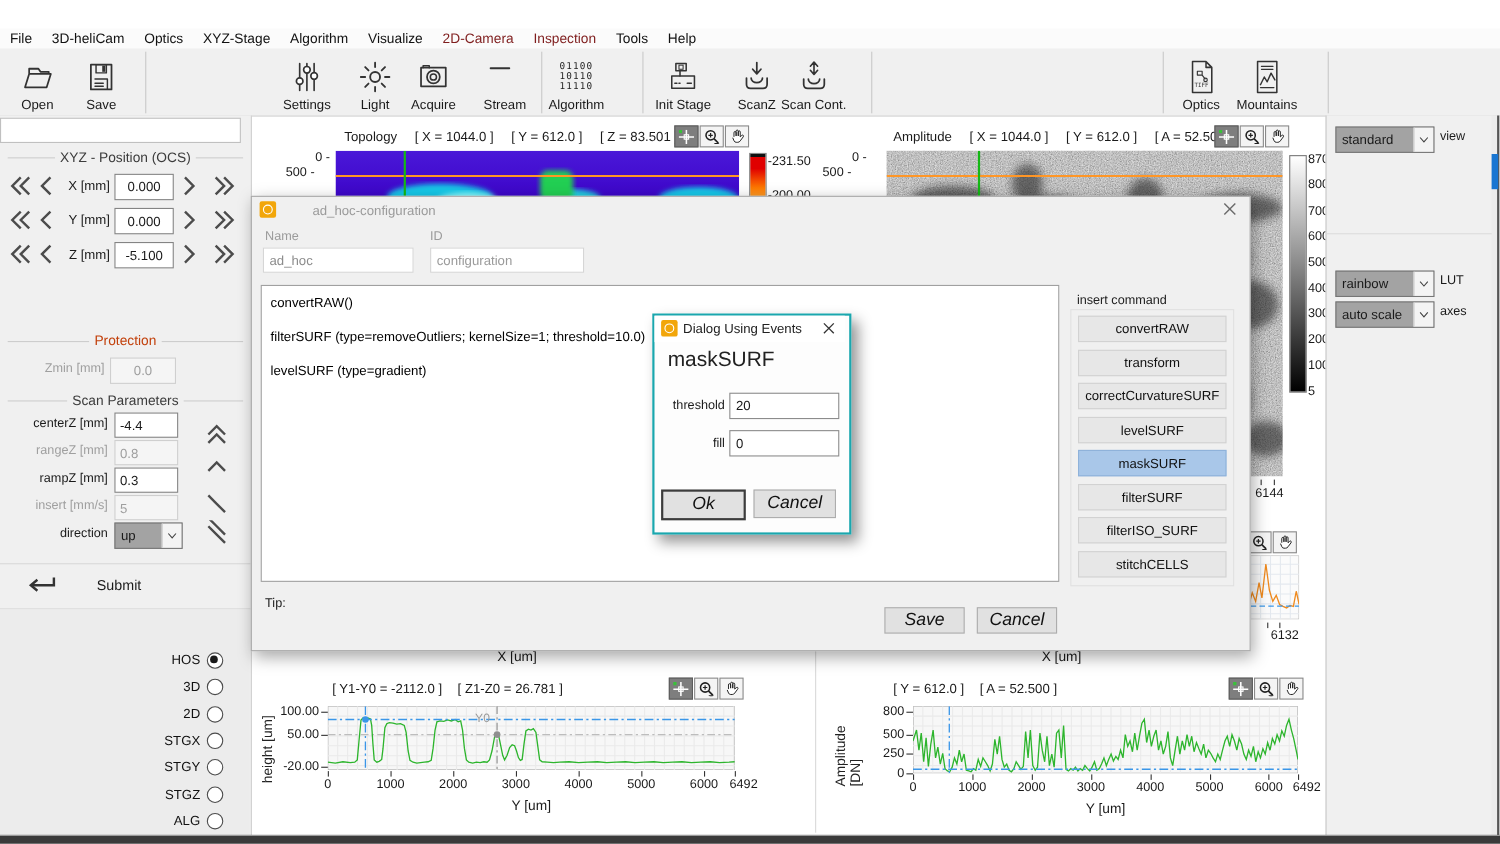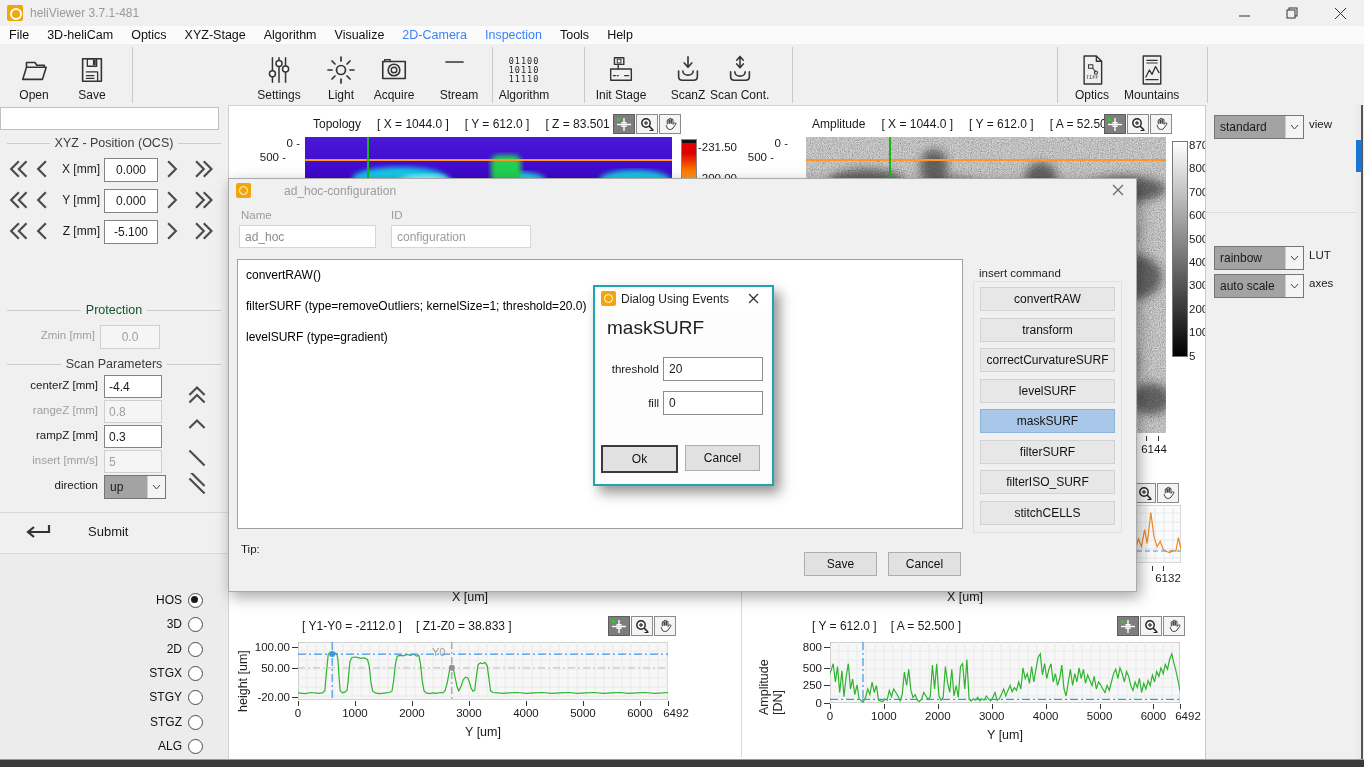--- a/index.html
+++ b/index.html
@@ -10,33 +10,33 @@
   .tc{text-align:center;}
   
   .titlebar{left:0;top:0;width:1364px;height:26px;background:#f0f0f0;}
   .app-icon{left:7px;top:5px;width:16px;height:16px;background:#f2a60a;border-radius:2px;}
   .app-icon::after{content:"";position:absolute;left:3px;top:3px;width:8px;height:8px;border:2px solid #fff;border-radius:50%;}
   .win-title{left:30px;top:6px;color:#9a9a9a;font-size:12px;}
   .winbtn{top:0;width:40px;height:26px;display:flex;align-items:center;justify-content:center;color:#333;}
   
   .menubar{left:0;top:26px;width:1364px;height:18px;background:#fbfbfb;display:flex;align-items:center;}
   .menu-item{padding:0 9px;font-size:12.5px;color:#111;}
-  .menu-item.disabled{color:#3b82f6;}
+  .menu-item.disabled{color:#7f1d1d;}
   
   .toolbar{left:0;top:44px;width:1364px;height:61px;background:#f0f0f0;border-bottom:1px solid #d4d4d4;}
   .tb-btn{top:4px;height:54px;display:flex;flex-direction:column;align-items:center;justify-content:flex-end;color:#1a1a1a;}
   .tb-btn .ic{height:36px;display:flex;align-items:center;justify-content:center;}
   .tb-btn .lb{font-size:12px;line-height:14px;white-space:nowrap;}
   .tb-sep{top:3px;width:1px;height:56px;background:#c9c9c9;}
   .binary{font-family:"DejaVu Sans Mono",monospace;font-size:8.5px;line-height:9px;color:#222;letter-spacing:1px;}
   
   .sidebar{left:0;top:105px;width:228px;height:655px;background:#f0f0f0;border-right:1px solid #cfcfcf;}
   .grp-title{display:flex;align-items:center;width:224px;color:#3c3c3c;font-size:12.5px;}
   .grp-title .ln{flex:1;height:1px;background:#cdcdcd;margin:0 5px;}
-  .grp-title.dis{color:#14532d;}
+  .grp-title.dis{color:#c2410c;}
   .fld{background:#fff;border:1px solid #848484;font-size:12px;display:flex;align-items:center;}
   .fld.dis{background:#f5f5f5;border-color:#cfcfcf;color:#9f9f9f;}
   .radio{width:13px;height:13px;border:1px solid #4c4c4c;border-radius:50%;background:#fff;}
   .radio.sel::after{content:"";display:block;width:7px;height:7px;margin:2px;border-radius:50%;background:#1a1a1a;}
   .rlabel{font-size:12px;color:#111;}
   
   .dd{background:#a3a3a3;border:1px solid #767676;display:flex;align-items:center;font-size:12px;}
   .dd .txt{flex:1;padding-left:5px;white-space:nowrap;overflow:hidden;}
   .dd .arr{width:17px;height:100%;display:flex;align-items:center;justify-content:center;background:#f4f4f4;border-left:1px solid #cfcfcf;}
   
@@ -46,54 +46,33 @@
   .vlabel{writing-mode:vertical-rl;transform:rotate(180deg);font-size:12.5px;color:#222;}
   .tick-lb{font-size:11.5px;color:#1a1a1a;white-space:nowrap;}
   
   .dialog{left:228px;top:178px;width:907px;height:412px;background:#f0f0f0;border:1px solid #a9a9a9;
           box-shadow:3px 5px 14px rgba(0,0,0,0.35);z-index:10;}
   .dlg-title{color:#9b9b9b;font-size:12px;}
   .mini-icon{width:15px;height:15px;background:#f2a60a;border-radius:2px;position:relative;}
   .mini-icon::after{content:"";position:absolute;left:3px;top:3px;width:7px;height:7px;border:1.5px solid #fff;border-radius:50%;}
   .cmd-btn{left:6px;width:133px;height:22px;background:#e7e7e7;border:1px solid #d2d2d2;display:flex;align-items:center;justify-content:center;font-size:12px;color:#111;}
   .cmd-btn.sel{background:#a9c7e9;border-color:#8fb2da;}
-  .btn{background:#e1e1e1;border:1px solid #adadad;display:flex;align-items:center;justify-content:center;font-size:12px;color:#111;}
+  .btn{background:#e1e1e1;border:1px solid #adadad;display:flex;align-items:center;justify-content:center;font-size:16px;color:#111;font-style:italic;}
   .evt-dialog{left:593px;top:285px;width:177px;height:197px;background:#fdfdfd;border:2px solid #1aa7ae;
               box-shadow:6px 7px 12px rgba(0,0,0,0.42);z-index:20;}
   .code-line{font-size:12px;color:#000;white-space:pre;}
   .xdash{background:#333;width:1px;height:5px;}
   .ydash{background:#333;width:6px;height:1px;}
   .footer{left:0;top:759px;width:1364px;height:8px;background:#3a3a3a;border-top:1px solid #9a9a9a;}
 </style>
 </head>
 <body>
 
 <div class="frame">
 
-  <div class="abs titlebar">
-    <div class="abs app-icon"></div>
-    <div class="abs win-title">heliViewer 3.7.1-481</div>
-    <div class="abs winbtn" style="left:1224px">
-      <svg width="11" height="11">
-          <line x1="0" y1="8" x2="11" y2="8" stroke="#333" stroke-width="1"></line>
-        </svg>
-    </div>
-    <div class="abs winbtn" style="left:1272px">
-      <svg width="12" height="12">
-          <rect x="3" y="1" width="8" height="8" fill="none" stroke="#333"></rect>
-          <rect x="1" y="3" width="8" height="8" fill="#f0f0f0" stroke="#333"></rect>
-        </svg>
-    </div>
-    <div class="abs winbtn" style="left:1320px">
-      <svg width="11" height="11">
-          <line x1="0" y1="0" x2="11" y2="11" stroke="#333"></line>
-          <line x1="11" y1="0" x2="0" y2="11" stroke="#333"></line>
-        </svg>
-    </div>
-  </div>
 
   <div class="abs menubar" id="menubar">
       <span class="menu-item">File</span>
       <span class="menu-item">3D-heliCam</span>
       <span class="menu-item">Optics</span>
       <span class="menu-item">XYZ-Stage</span>
       <span class="menu-item">Algorithm</span>
       <span class="menu-item">Visualize</span>
       <span class="menu-item disabled">2D-Camera</span>
       <span class="menu-item disabled">Inspection</span>
@@ -515,21 +494,21 @@
           <polyline points="0.0,45.4 3.1,43.6 6.2,45.4 9.4,33.9 12.5,41.7 15.6,24.7 18.2,38.5 21.8,7.7 25.0,31.6 28.1,41.7 31.2,36.2 34.3,44.5 37.4,46.3 40.6,47.7 43.7,45.4 46.8,46.3 49.4,32.5 52.0,44.5" fill="none" stroke="#ef8a1e" stroke-width="1.2"></polyline>
           <line x1="0" y1="46" x2="52" y2="46" stroke="#3a96e8" stroke-dasharray="5 3" stroke-width="1"></line>
         </svg></div>
       <div class="abs xdash" style="left:1152px;top:566px;"></div>
       <div class="abs xdash" style="left:1163px;top:566px;"></div>
       <div class="abs tick-lb tc" style="left:1146px;top:572px;width:44px;">6132</div>
       <div class="abs" style="left:741px;top:585px;width:1px;height:172px;background:#d9d9d9;"></div>
       <div class="abs tick-lb tc" style="left:440px;top:590px;width:60px;font-size:12.5px;">X [um]</div>
       <div class="abs" style="left:302px;top:619px;display:flex;gap:14px;align-items:center;">
         <span class="hdr-coord">[ Y1-Y0 = -2112.0 ]</span>
-        <span class="hdr-coord">[ Z1-Z0 =   38.833 ]</span>
+        <span class="hdr-coord">[ Z1-Z0 =   26.781 ]</span>
       </div>
       <div class="abs" style="left:608px;top:616px;display:flex;gap:1px;z-index:2;">
         <div class="icbtn dark">
           <svg width="14" height="13">
             <line x1="7" y1="0" x2="7" y2="13" stroke="#fff" stroke-width="1.4"></line>
             <line x1="0" y1="6.5" x2="14" y2="6.5" stroke="#fff" stroke-width="1.4"></line>
             <rect x="5" y="4.5" width="4" height="4" fill="none" stroke="#fff" stroke-width="1"></rect>
             <rect x="0" y="0" width="3" height="3" fill="#39c139"></rect>
           </svg>
         </div>
@@ -783,21 +762,21 @@
             <line x1="11" y1="1" x2="1" y2="11" stroke="#6a6a6a" stroke-width="1.3"></line>
           </svg>
       </div>
     </div>
     <div class="abs tick-lb" style="left:12px;top:30px;color:#9b9b9b;">Name</div>
     <div class="abs fld" style="left:10px;top:46px;width:130px;height:21px;border-color:#d6d6d6;color:#8c8c8c;padding-left:5px;">ad_hoc</div>
     <div class="abs tick-lb" style="left:162px;top:30px;color:#9b9b9b;">ID</div>
     <div class="abs fld" style="left:162px;top:46px;width:133px;height:21px;border-color:#d6d6d6;color:#9b9b9b;padding-left:5px;">configuration</div>
     <div class="abs" id="script-box" style="left:8px;top:80px;width:724px;height:268px;background:#fff;border:1px solid #a0a0a0;">
         <div class="abs code-line" style="left:8px;top:8px;">convertRAW()</div>
-        <div class="abs code-line" style="left:8px;top:39px;">filterSURF (type=removeOutliers; kernelSize=1; threshold=20.0)</div>
+        <div class="abs code-line" style="left:8px;top:39px;">filterSURF (type=removeOutliers; kernelSize=1; threshold=10.0)</div>
         <div class="abs code-line" style="left:8px;top:70px;">levelSURF (type=gradient)</div>
       </div>
     <div class="abs tick-lb" style="left:750px;top:88px;color:#222;">insert command</div>
     <div class="abs" id="cmd-panel" style="left:744px;top:102px;width:147px;height:250px;border:1px solid #e0e0e0;">
         <div class="abs cmd-btn" style="top:5px;">convertRAW</div>
         <div class="abs cmd-btn" style="top:35.5px;">transform</div>
         <div class="abs cmd-btn" style="top:66px;">correctCurvatureSURF</div>
         <div class="abs cmd-btn" style="top:96.5px;">levelSURF</div>
         <div class="abs cmd-btn sel" style="top:127px;">maskSURF</div>
         <div class="abs cmd-btn" style="top:157.5px;">filterSURF</div>

